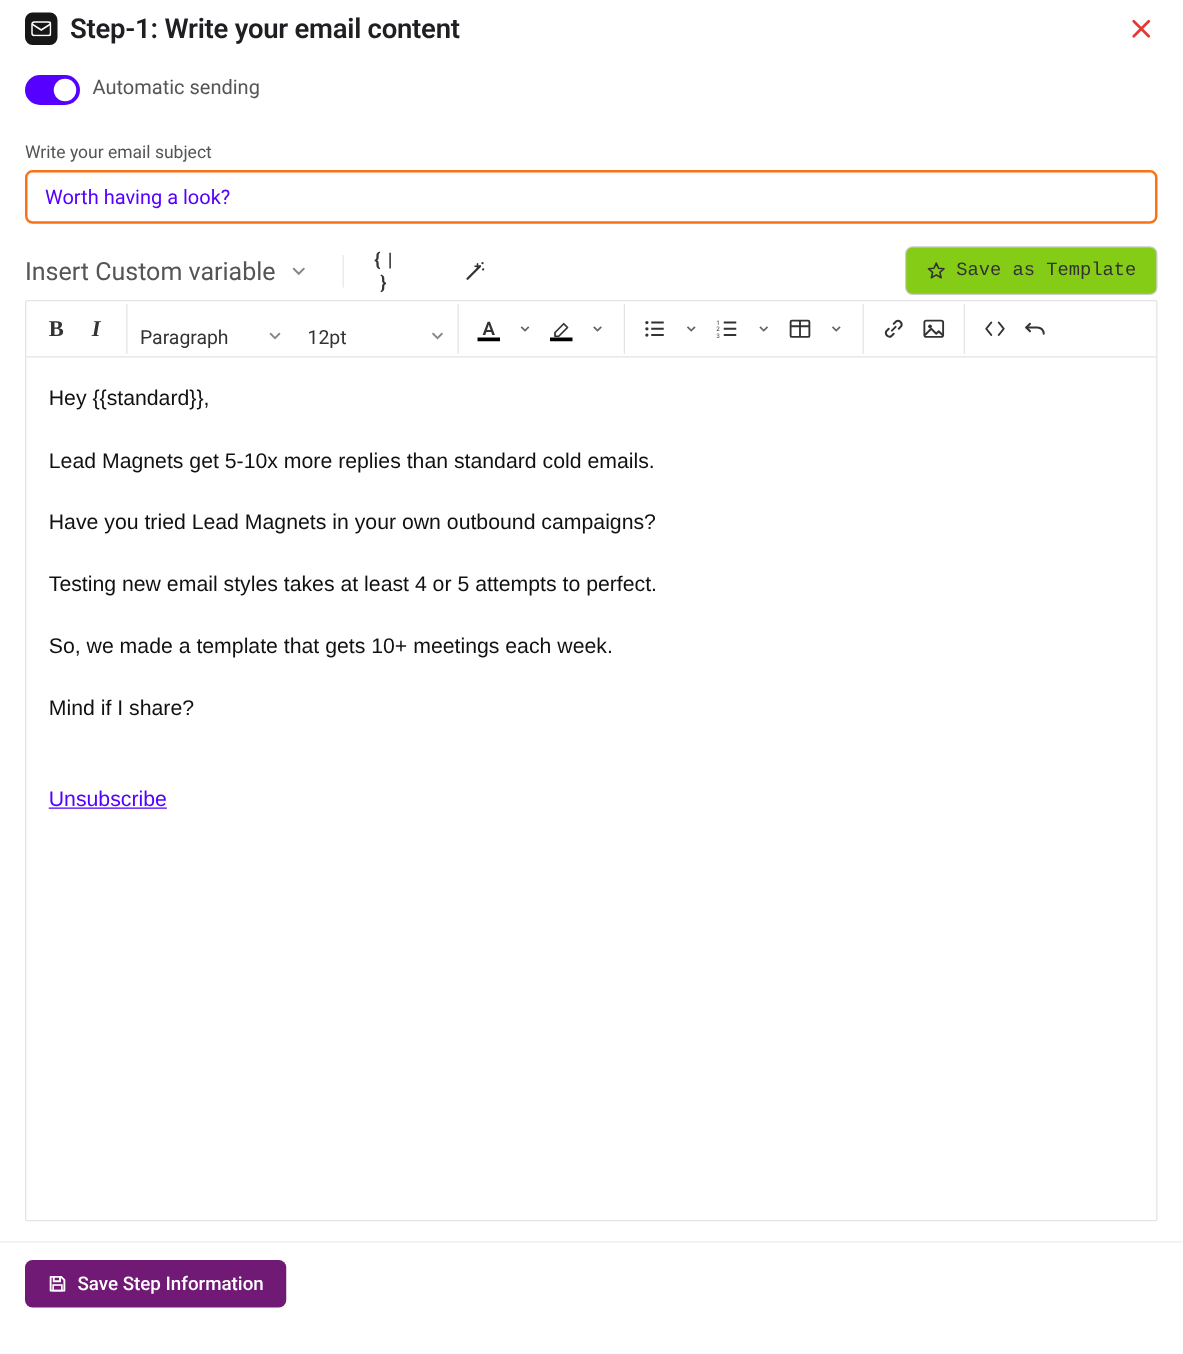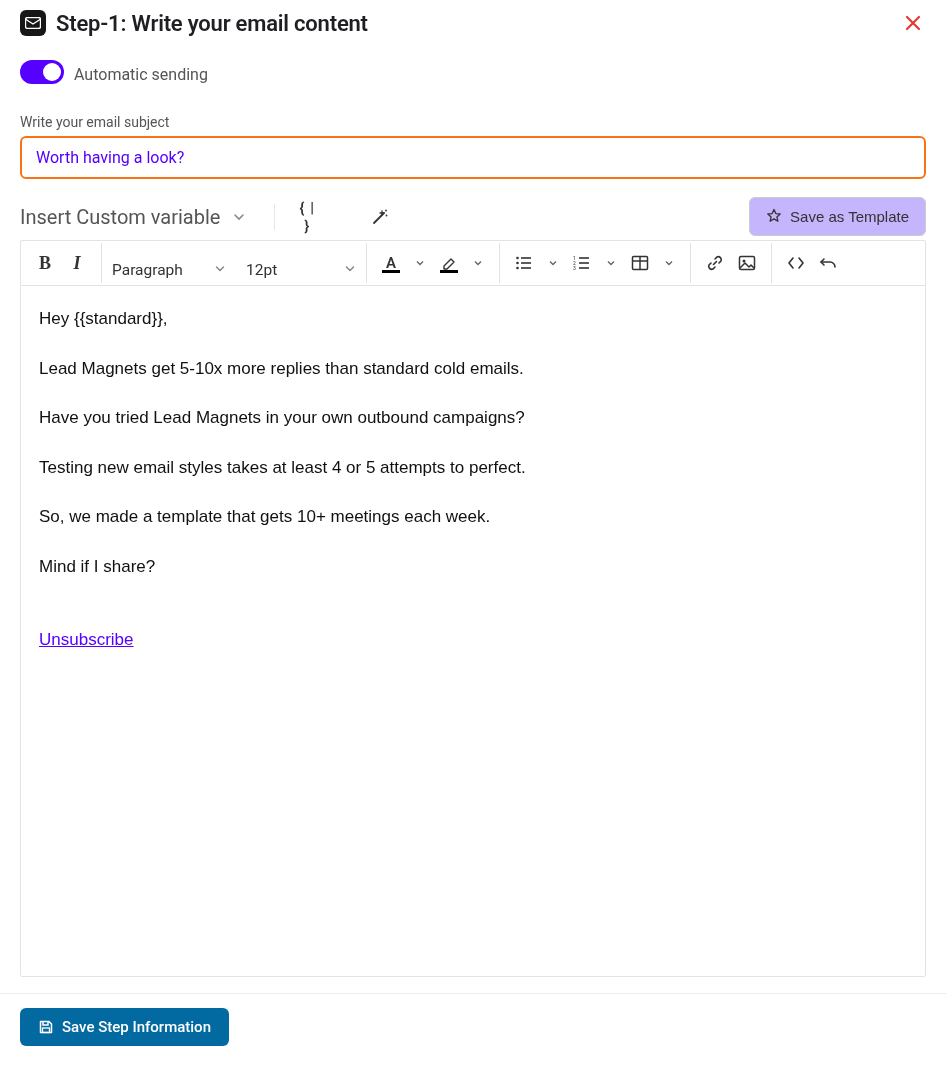--- a/index.html
+++ b/index.html
@@ -14,21 +14,21 @@
   .container { padding: 10px 20px 0 20px; }
   .header-row { display: flex; align-items: center; justify-content: space-between; }
   .header-left { display: flex; align-items: center; gap: 10px; text-align: center; }
   .icon-box {
     width: 26px; height: 26px; background: #171717; border-radius: 6px;
     display: flex; align-items: center; justify-content: center; color: #fff;
   }
   .title { font-size: 22px; font-weight: 600; color: #1f1f23; letter-spacing: -0.2px; }
   .close-btn { width: 26px; height: 26px; display:flex; align-items:center; justify-content:center; color:#e53935; cursor:pointer; }
 
-  .toggle-row { display:flex; align-items:flex-end; gap:10px; margin-top: 24px; }
+  .toggle-row { display:flex; align-items:flex-start; gap:10px; margin-top: 24px; }
   .toggle {
     width: 44px; height: 24px; border-radius: 14px; background: #5600ff; position: relative; cursor:pointer;
   }
   .toggle-knob {
     position:absolute; width:18px; height:18px; background:#fff; border-radius:50%; top:3px; right:3px;
   }
   .toggle-label { color:#555; font-size:16px; }
 
   .subject-label { font-size: 14px; color:#555; margin-top: 30px; margin-bottom: 6px; }
   .subject-input {
@@ -41,22 +41,22 @@
     margin-top: 18px; margin-bottom: 4px;
   }
   .middle-left { display:flex; align-items:center; gap:6px; }
   .custom-var-dd {
     display:flex; align-items:center; gap: 12px; color:#555; padding: 6px 4px 6px 0; font-size:20px; cursor:pointer;
   }
   .chevron-small { color:#888; }
   .divider-v { width:1px; background:#e6e6e6; height:26px; margin: 0 18px; }
   .icon-btn-plain { display:flex; align-items:center; justify-content:center; width:26px; height:26px; color:#333; cursor:pointer; }
   .save-template-btn {
-    border:1px solid #ccc; border-radius:6px; background:#c4b5fd; padding: 10px 16px;
-    font-size:15px; color:#333; display:flex; align-items:flex-start; gap:8px; cursor:pointer; font-family:Liberation Sans, sans-serif;
+    border:1px solid #ccc; border-radius:6px; background:#84cc16; padding: 10px 16px;
+    font-size:15px; color:#333; display:flex; align-items:flex-end; gap:8px; cursor:pointer; font-family:Liberation Mono, monospace;
   }
 
   .editor-wrap { border:1px solid #e3e3e3; border-top:1px solid #e3e3e3; border-radius:2px; }
   .toolbar {
     display:flex; align-items:center; border-bottom:1px solid #e3e3e3; padding: 2px 0;
     flex-wrap: nowrap;
   }
   .tool-group { display:flex; align-items:center; padding: 0 8px; border-right:1px solid #e3e3e3; height:40px; }
   .tool-group:last-child { border-right: none; }
   .tool-btn {
@@ -79,21 +79,21 @@
 
   .editor-body { padding: 20px 18px; min-height: 690px; }
   .editor-text { font-size:17px; line-height:1.5; color:#111; font-family: Arial, Helvetica, sans-serif; letter-spacing: 0; }
   .editor-text p { margin: 0 0 24px 0; }
   .unsub-link { color:#5600ff; text-decoration:underline; font-size:17px; cursor:pointer; }
 
   .footer {
     margin-top: 16px; padding: 14px 20px; border-top:1px solid #ededed;
   }
   .save-step-btn {
-    background:#0369a1; color:#fff; border:none; border-radius:6px;
+    background:#701a75; color:#fff; border:none; border-radius:6px;
     padding: 10px 18px; font-size:15px; font-weight:500; display:flex; align-items:center; gap:8px;
     cursor:pointer; font-family:inherit;
   }
 </style>
 </head>
 <body>
 
 <div class="container">
 
   <div class="header-row">

